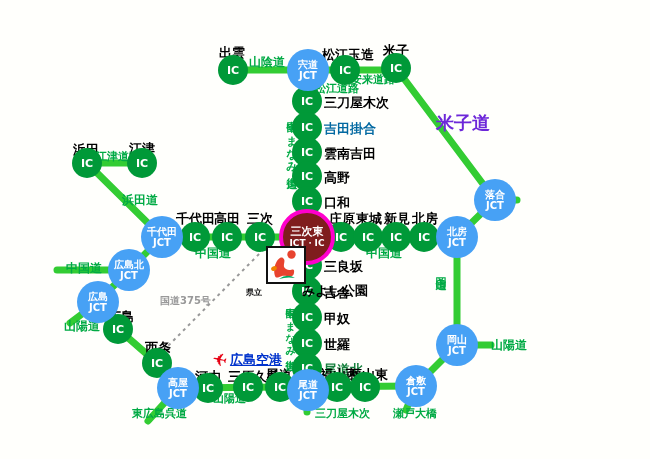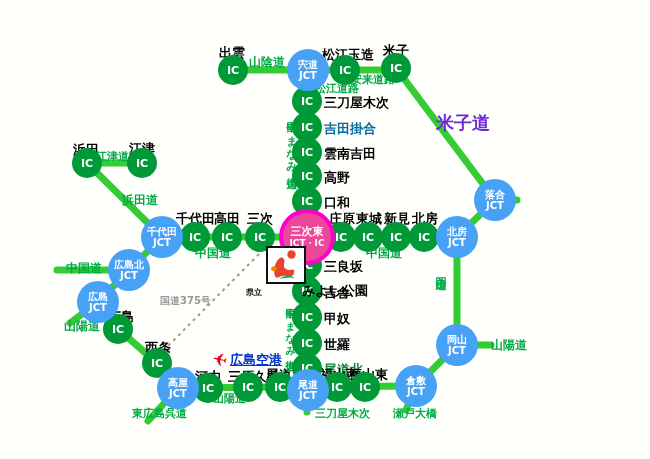--- a/index.html
+++ b/index.html
@@ -179,21 +179,21 @@
         <div>JCT</div>
       </div>
       <div class="node-jct" style="left: 157px; top: 367px; background: rgb(71, 161, 245);">
         <div>高屋</div>
         <div>JCT</div>
       </div>
       <div class="node-jct" style="left: 287px; top: 369px; background: rgb(71, 161, 245);">
         <div>尾道</div>
         <div>JCT</div>
       </div>
-      <div class="node-center" style="left: 279px; top: 209px; background: #ec4899; border: 4px solid rgb(255, 0, 204); align-items: center;">
+      <div class="node-center" style="left: 279px; top: 209px; background: #7f1d1d; border: 4px solid rgb(255, 0, 204); align-items: center;">
         <div class="l1">三次東</div>
         <div class="l2">JCT・IC</div>
       </div>
     </div>
 
   <div id="park" style="left: 266px; top: 246px;">
     <svg width="40" height="38" viewBox="0 0 40 38">
       <rect x="1" y="1" width="38" height="36" fill="#ffffff" stroke="#111111" stroke-width="2"></rect>
       <circle cx="25.5" cy="8.5" r="4.2" fill="#e8432f"></circle>
       <path d="M9 30 C6 20 13 9 17 12 C21 15 15 20 20 23 C25 26 29 20 28 27 C27 33 20 29 16 30 C13 31 10 33 9 30 Z" fill="#e8432f"></path>

